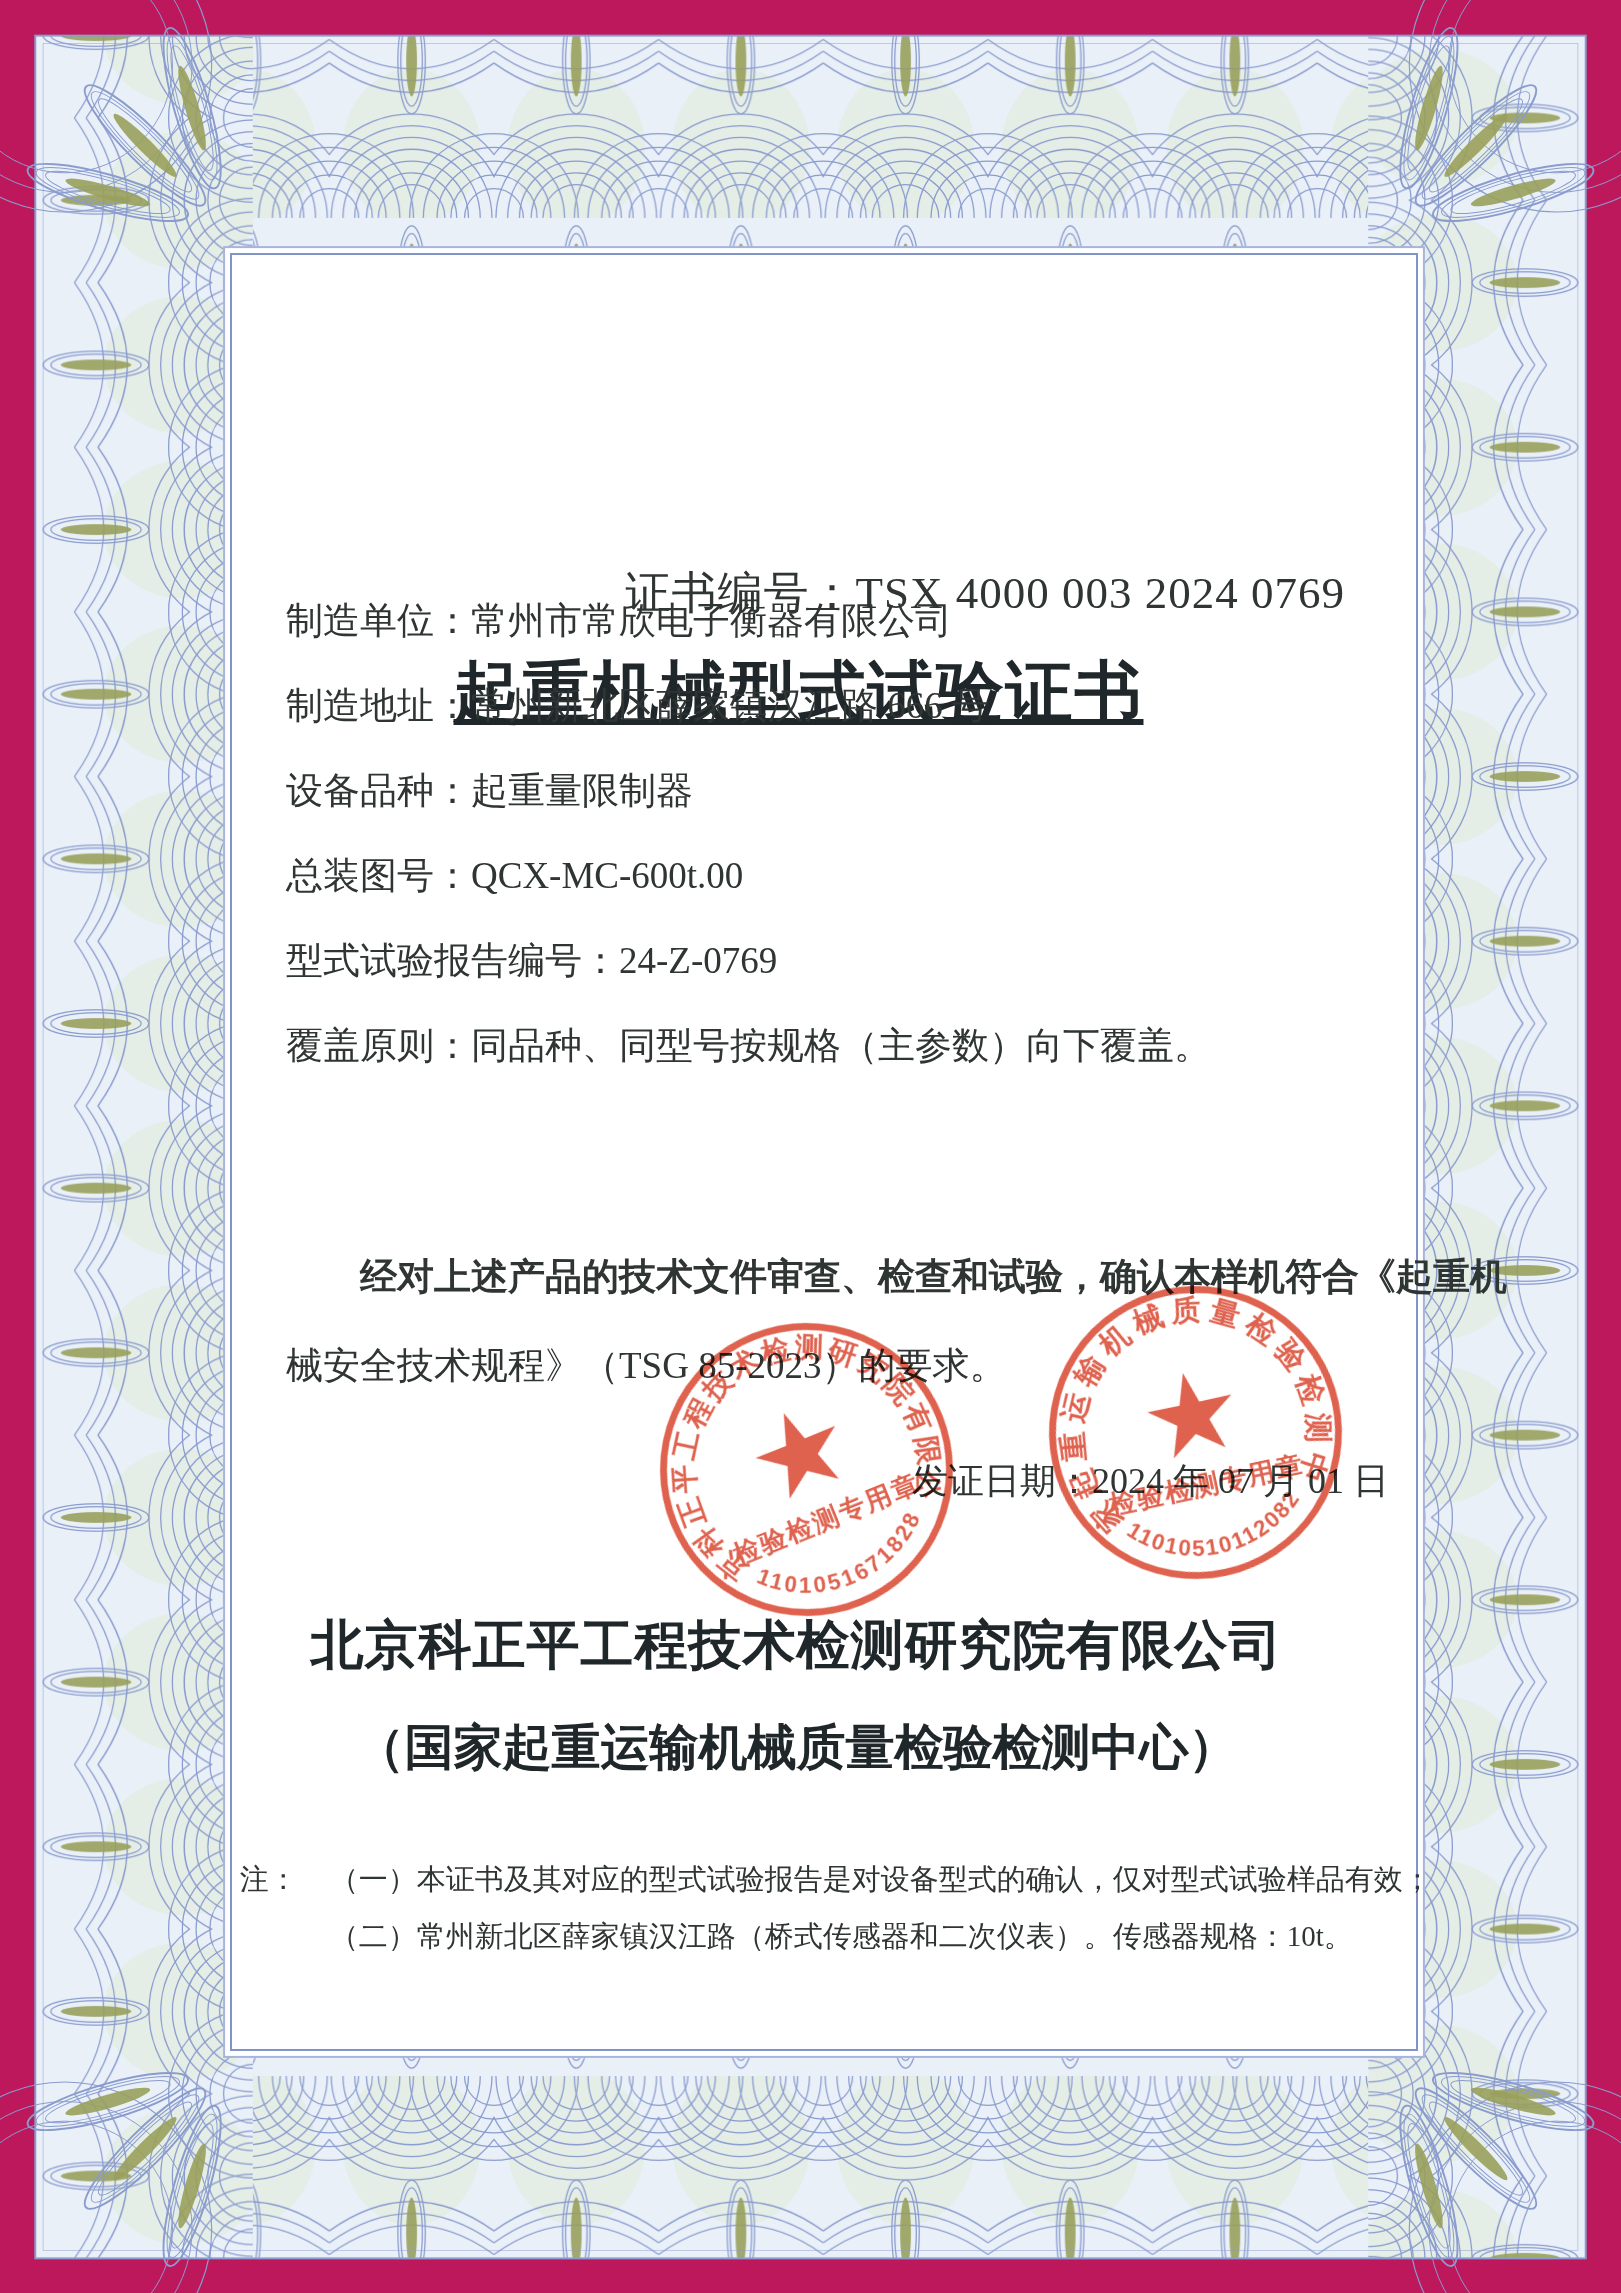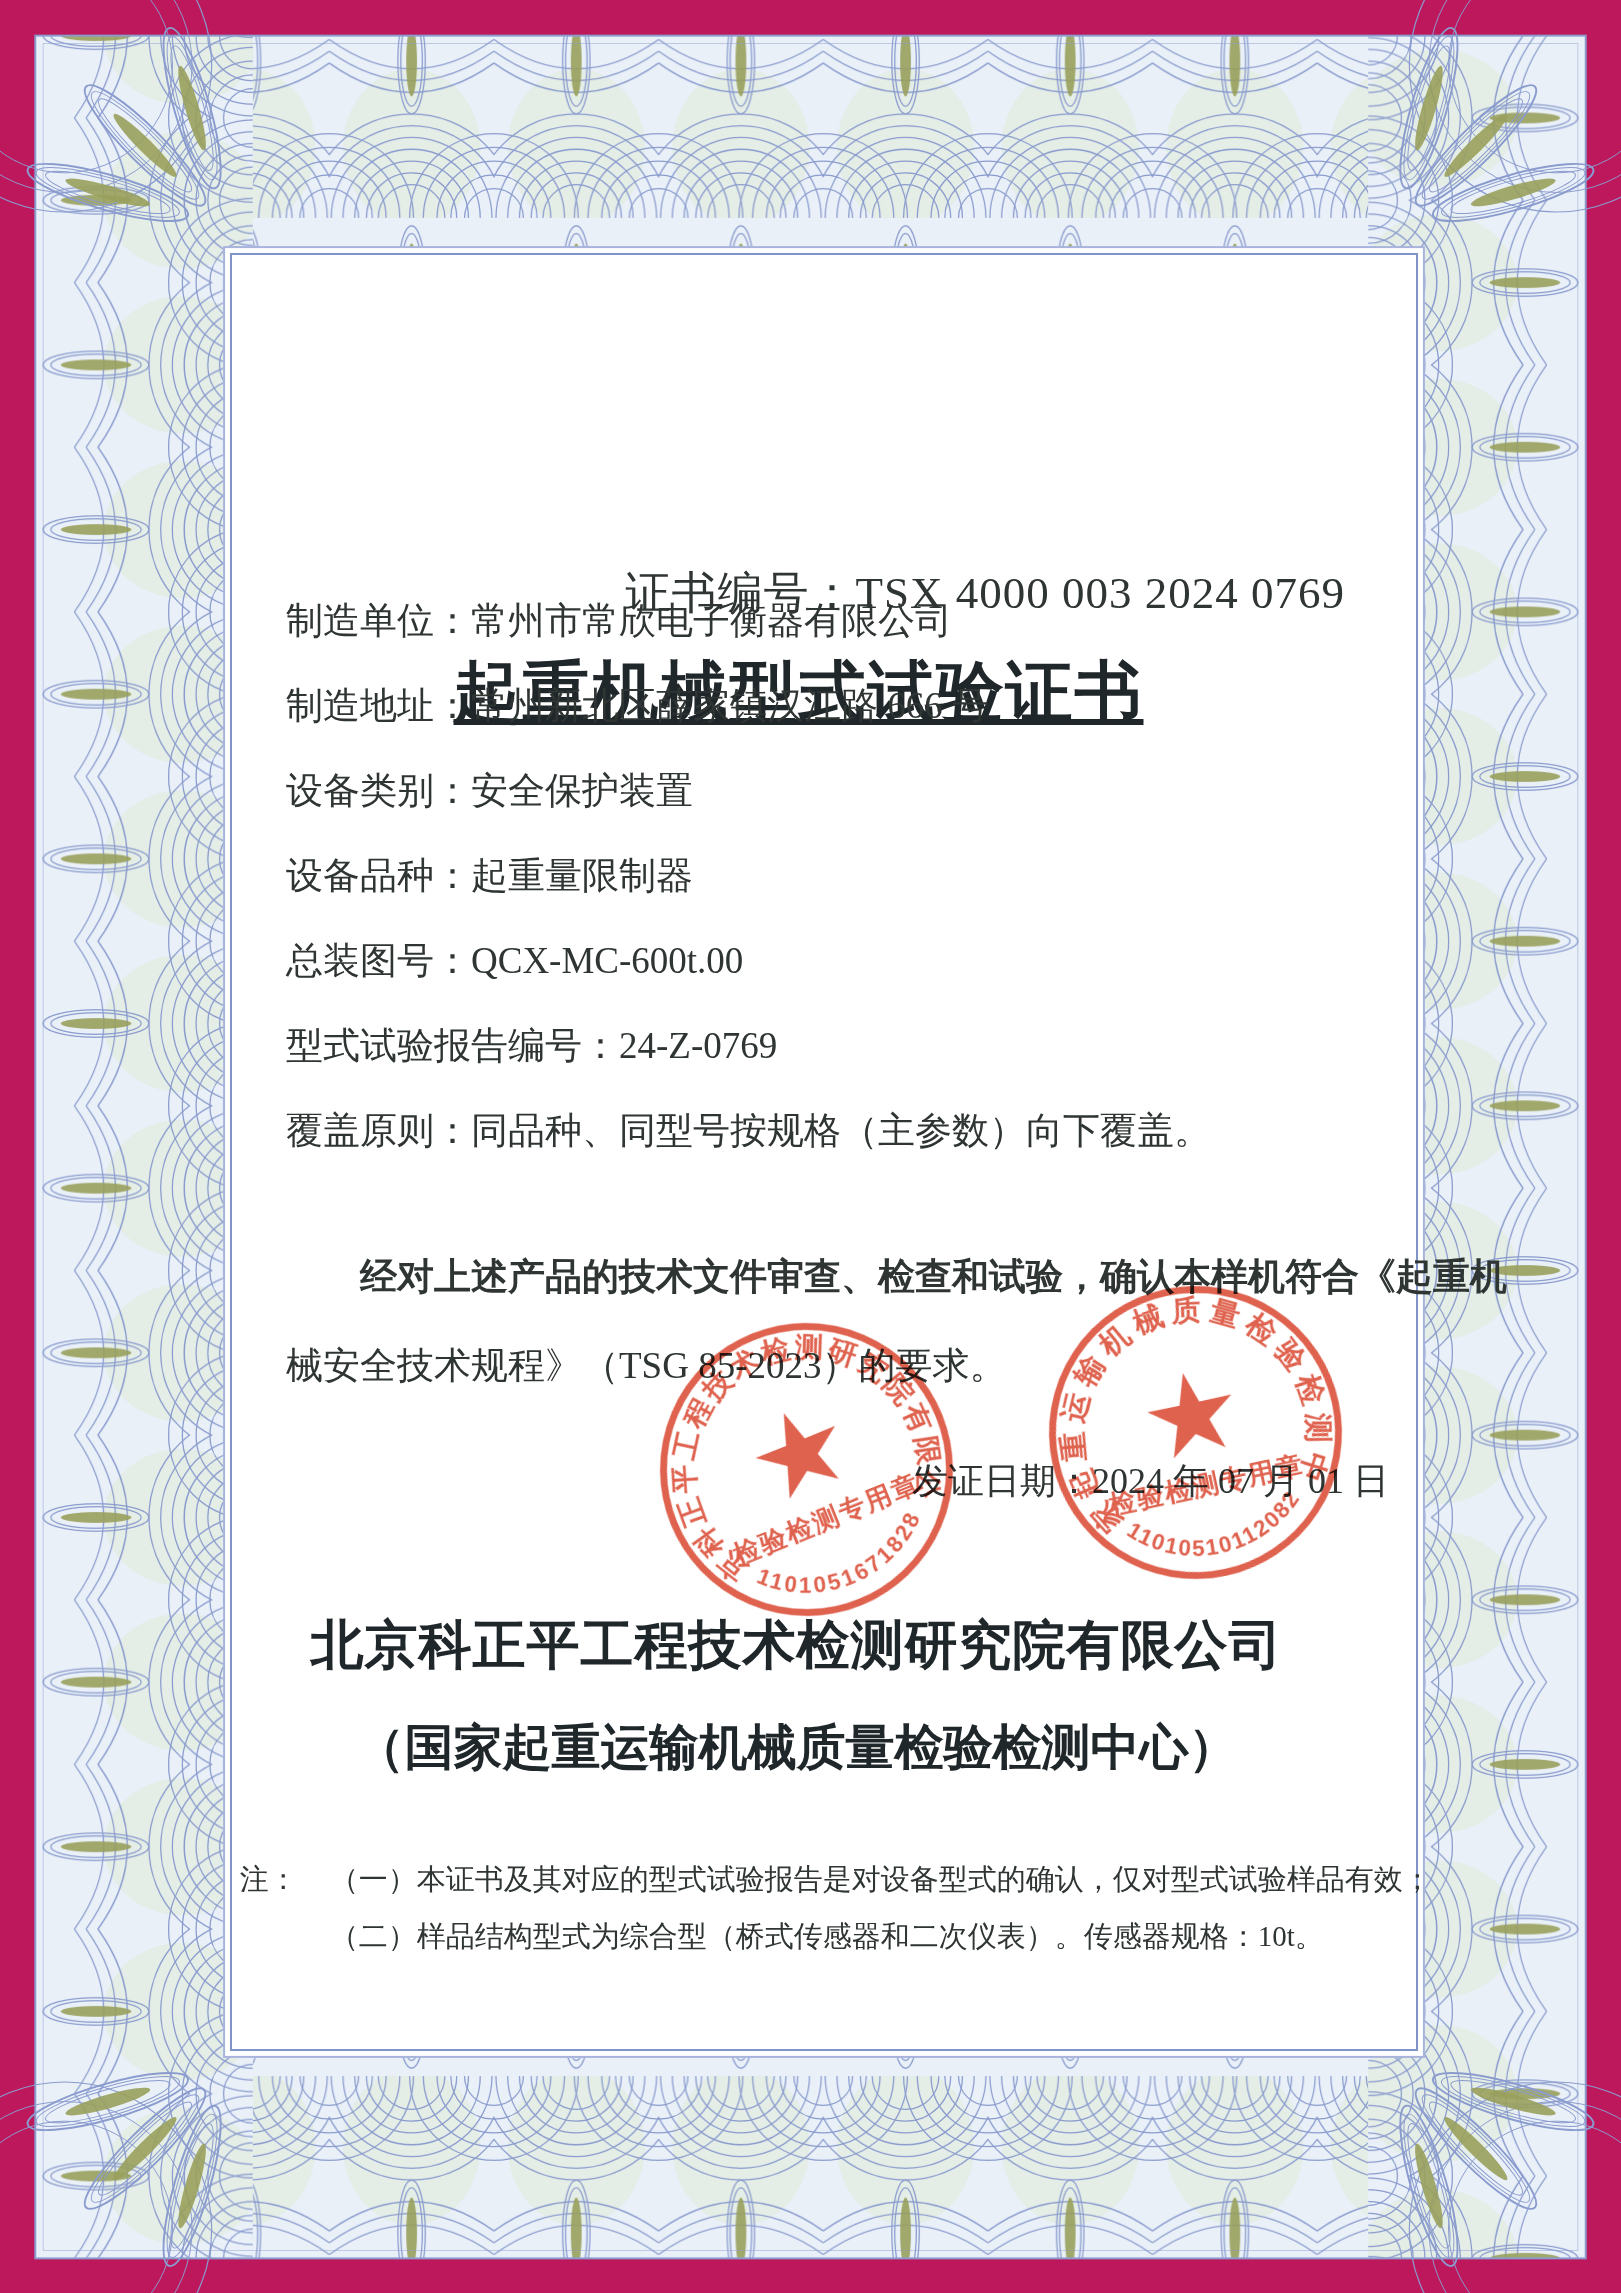--- a/index.html
+++ b/index.html
@@ -152,24 +152,20 @@
     <div class="fields">
       <div class="field">
         <span class="field-label">制造单位：</span>
         <span class="field-value">常州市常欣电子衡器有限公司</span>
       </div>
       <div class="field">
         <span class="field-label">制造地址：</span>
         <span class="field-value">常州新北区薛家镇汉江路 666 号</span>
       </div>
       <div class="field">
-        <span class="field-label">设备类别：</span>
-        <span class="field-value">安全保护装置</span>
-      </div>
-      <div class="field">
         <span class="field-label">设备品种：</span>
         <span class="field-value">起重量限制器</span>
       </div>
       <div class="field">
         <span class="field-label">总装图号：</span>
         <span class="field-value">QCX-MC-600t.00</span>
       </div>
       <div class="field">
         <span class="field-label">型式试验报告编号：</span>
         <span class="field-value">24-Z-0769</span>
@@ -189,21 +185,21 @@
 
     <div class="issuer-line issuer-1">北京科正平工程技术检测研究院有限公司</div>
     <div class="issuer-line issuer-2">（国家起重运输机械质量检验检测中心）</div>
 
     <div class="notes">
       <div class="note-row">
         <span class="note-label">注：</span>
         <span>（一）本证书及其对应的型式试验报告是对设备型式的确认，仅对型式试验样品有效；</span>
       </div>
       <div class="note-row note-indent">
-        <span>（二）样品结构型式为综合型（桥式传感器和二次仪表）。传感器规格：10t。</span>
+        <span>（二）常州新北区薛家镇汉江路（桥式传感器和二次仪表）。传感器规格：10t。</span>
       </div>
     </div>
 
     <svg class="stamp stamp-left" viewBox="-170 -170 340 340" xmlns="http://www.w3.org/2000/svg">
       <defs>
         <path id="s1top" d="M -99.6 57.5 A 115 115 0 1 1 99.6 57.5" fill="none"></path>
         <path id="s1bot" d="M -93.6 84.3 A 126 126 0 0 0 93.6 84.3" fill="none"></path>
       </defs>
       <circle r="146" fill="none" stroke="#d9452e" stroke-width="7"></circle>
       <polygon fill="#d9452e" transform="translate(0,-16) scale(0.92)" points="0,-50 11.2,-15.4 47.6,-15.5 18.1,5.9 29.4,40.5 0,19 -29.4,40.5 -18.1,5.9 -47.6,-15.5 -11.2,-15.4"></polygon>

